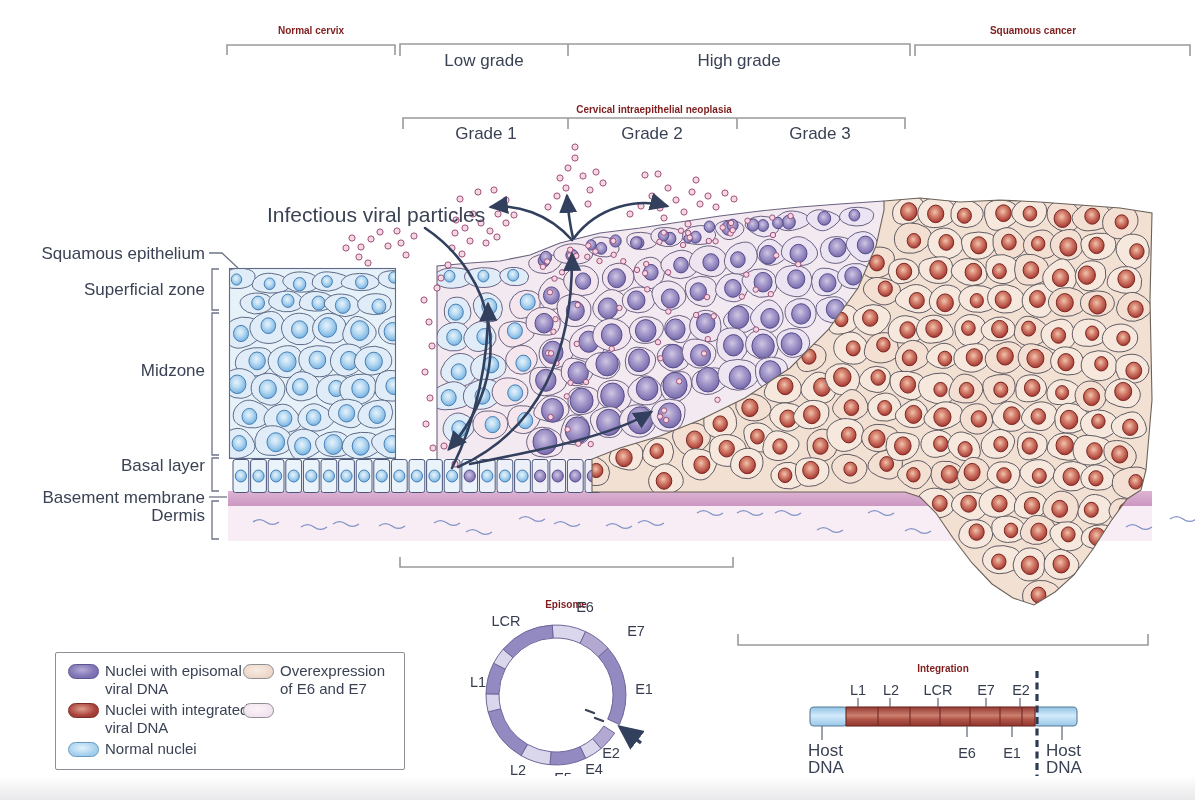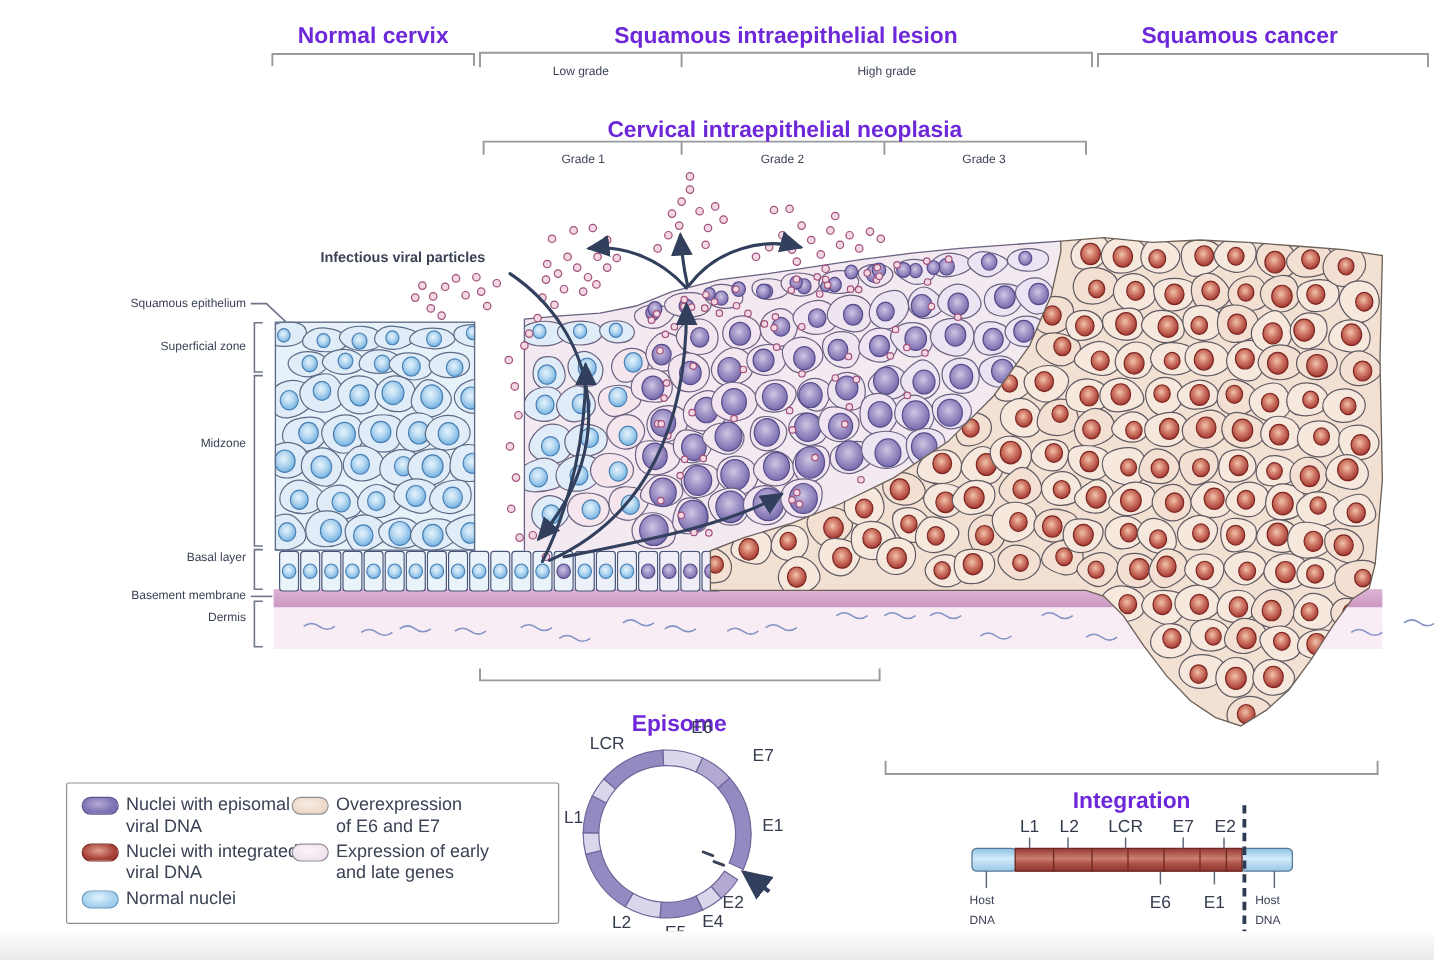--- a/index.html
+++ b/index.html
@@ -1,27 +1,27 @@
 <!DOCTYPE html>
 <html><head>
 <meta charset="utf-8">
 <style>
   html,body{margin:0;padding:0;background:#fff;}
   #stage{position:relative;width:1195px;height:800px;background:#ffffff;overflow:hidden;
          font-family:"Liberation Sans",sans-serif;color:#3a4254;}
   #art{position:absolute;left:0;top:0;}
-  .lbl{position:absolute;white-space:nowrap;font-size:10px;color:#3a4254;line-height:17px;}
+  .lbl{position:absolute;white-space:nowrap;font-size:17px;color:#3a4254;line-height:17px;}
   .ctr{transform:translate(-50%,-50%);}
   .rgt{transform:translate(-100%,-50%);text-align:center;}
-  .hdr{font-weight:bold;font-size:19px;color:#6d28d9;}
+  .hdr{font-weight:bold;font-size:10px;color:#7f1d1d;}
   .gene{font-size:14.5px;color:#343c4e;}
   .it{}
   .bstrip{position:absolute;left:0;bottom:0;width:100%;height:24px;
           background:linear-gradient(#ffffff,#e9e8ea);}
-  #legend{position:absolute;left:55px;top:652px;width:411px;height:118px;background:#fff;
+  #legend{position:absolute;left:55px;top:652px;width:350px;height:118px;background:#fff;
           border:1.5px solid #8e8e96;border-radius:2px;box-sizing:border-box;}
   .lcol{position:absolute;top:9px;display:flex;flex-direction:column;}
   .lcol1{left:12px;}
   .lcol2{left:187px;}
   .leg-item{display:flex;align-items:flex-start;margin-bottom:3px;}
   .leg-text{font-size:15px;line-height:18px;color:#3a4254;}
   .sw{flex:0 0 auto;width:31px;height:15px;border-radius:8px;margin:2px 6px 0 0;box-sizing:border-box;}
   .sw-episomal{background:radial-gradient(ellipse at 45% 38%,#b7abd6 0%,#8277b6 55%,#6f64a8 100%);border:1.5px solid #5c5490;}
   .sw-integrated{background:radial-gradient(ellipse at 45% 38%,#e0a090 0%,#a9423a 60%,#93362f 100%);border:1.5px solid #7c2b26;}
   .sw-normal{background:radial-gradient(ellipse at 45% 38%,#e2f2fc 0%,#a7d2ee 60%,#90c2e6 100%);border:1.5px solid #6898c0;}
@@ -888,36 +888,35 @@
         <line x1="1020" y1="698" x2="1020" y2="707" stroke="#5a6474" stroke-width="1.2"></line>
         <line x1="967" y1="726" x2="967" y2="737" stroke="#5a6474" stroke-width="1.2"></line>
         <line x1="1012" y1="726" x2="1012" y2="737" stroke="#5a6474" stroke-width="1.2"></line>
         <line x1="822" y1="726" x2="822" y2="740" stroke="#5a6474" stroke-width="1.2"></line>
         <line x1="1062" y1="726" x2="1062" y2="740" stroke="#5a6474" stroke-width="1.2"></line>
         <line x1="1037" y1="671" x2="1037" y2="778" stroke="#2f3b52" stroke-width="3.2" stroke-dasharray="7,4.5"></line>
       </g>
     </svg>
 
   <div class="lbl hdr ctr" style="left:311px;top:30px;">Normal cervix</div>
-  <div class="lbl hdr ctr" style="left:655px;top:30px;">Squamous intraepithelial lesion</div>
   <div class="lbl ctr" style="left:484px;top:60px;">Low grade</div>
   <div class="lbl ctr" style="left:739px;top:60px;">High grade</div>
   <div class="lbl hdr ctr" style="left:1033px;top:30px;">Squamous cancer</div>
   <div class="lbl hdr ctr" style="left:654px;top:109px;">Cervical intraepithelial neoplasia</div>
   <div class="lbl ctr" style="left:486px;top:133px;">Grade 1</div>
   <div class="lbl ctr" style="left:652px;top:133px;">Grade 2</div>
   <div class="lbl ctr" style="left:820px;top:133px;">Grade 3</div>
 
   <div class="lbl rgt" style="left:205px;top:253px;">Squamous epithelium</div>
   <div class="lbl rgt" style="left:205px;top:289px;">Superficial zone</div>
   <div class="lbl rgt" style="left:205px;top:370px;">Midzone</div>
   <div class="lbl rgt" style="left:205px;top:465px;">Basal layer</div>
   <div class="lbl rgt" style="left:205px;top:497px;">Basement membrane</div>
   <div class="lbl rgt" style="left:205px;top:515px;">Dermis</div>
-  <div class="lbl" style="left:267px;top:206px;font-size:12px;font-weight:bold;">Infectious viral particles</div>
+  <div class="lbl" style="left:267px;top:206px;font-size:21px;">Infectious viral particles</div>
 
   <div class="lbl hdr ctr" style="left:566px;top:604px;">Episome</div>
   <div class="lbl gene ctr" style="left:506px;top:621px;">LCR</div>
   <div class="lbl gene ctr it" style="left:585px;top:607px;">E6</div>
   <div class="lbl gene ctr it" style="left:636px;top:631px;">E7</div>
   <div class="lbl gene ctr it" style="left:644px;top:689px;">E1</div>
   <div class="lbl gene ctr it" style="left:611px;top:753px;">E2</div>
   <div class="lbl gene ctr it" style="left:594px;top:769px;">E4</div>
   <div class="lbl gene ctr it" style="left:563px;top:778px;">E5</div>
   <div class="lbl gene ctr it" style="left:518px;top:770px;">L2</div>
@@ -966,22 +965,18 @@
     <div class="lcol lcol2" id="legcol2">
         <div class="leg-item">
           <span class="sw sw-overexp"></span>
           <div class="leg-text">
             <div><span>Overexpression</span></div>
             <div><span>of </span><span class="it">E6</span><span> and </span><span class="it">E7</span></div>
           </div>
         </div>
         <div class="leg-item">
           <span class="sw sw-express"></span>
-          <div class="leg-text">
-            <div><span>Expression of early</span></div>
-            <div><span>and late genes</span></div>
-          </div>
         </div>
       </div>
   </div>
 
   <div class="bstrip"></div>
 </div>
 
 </body></html>

